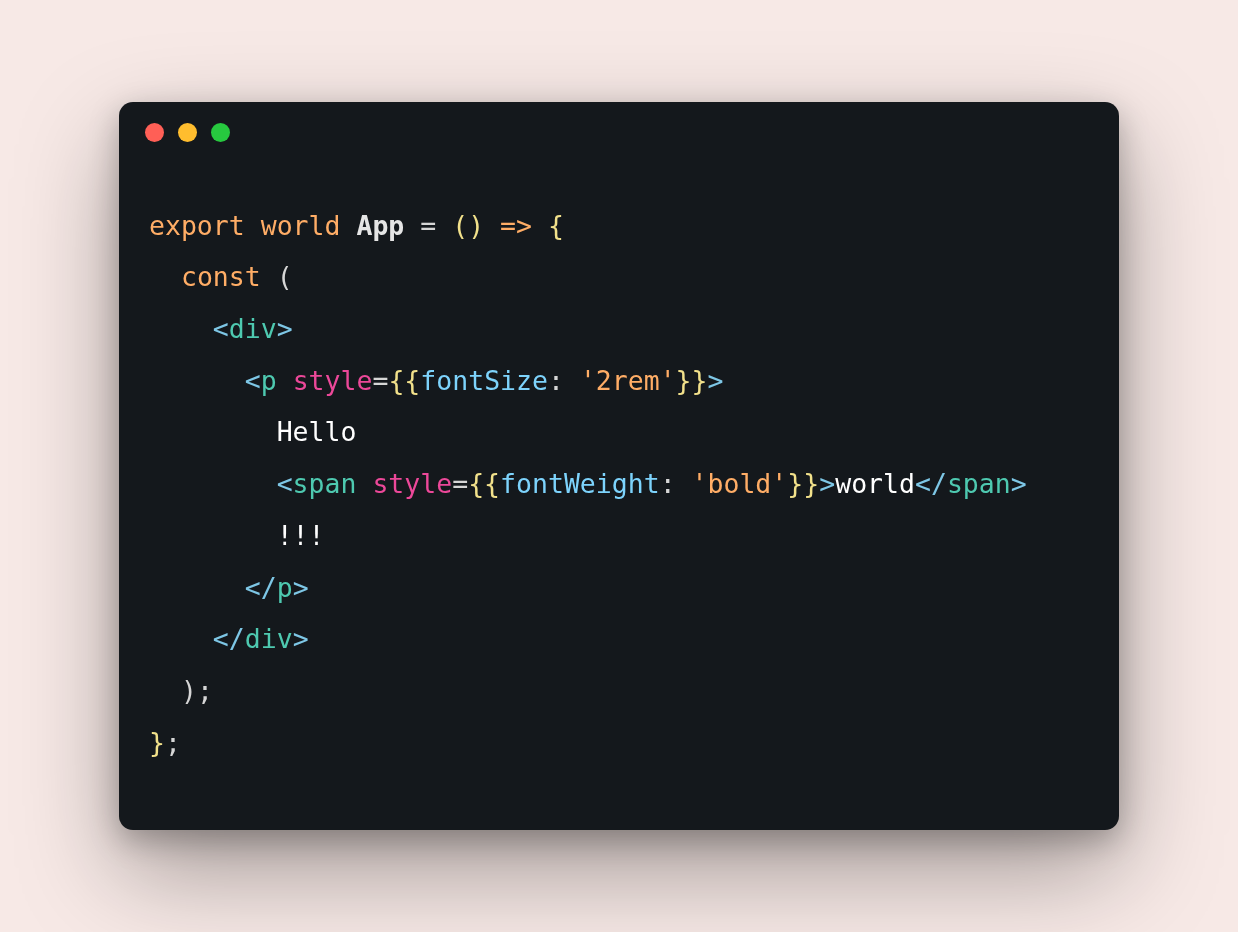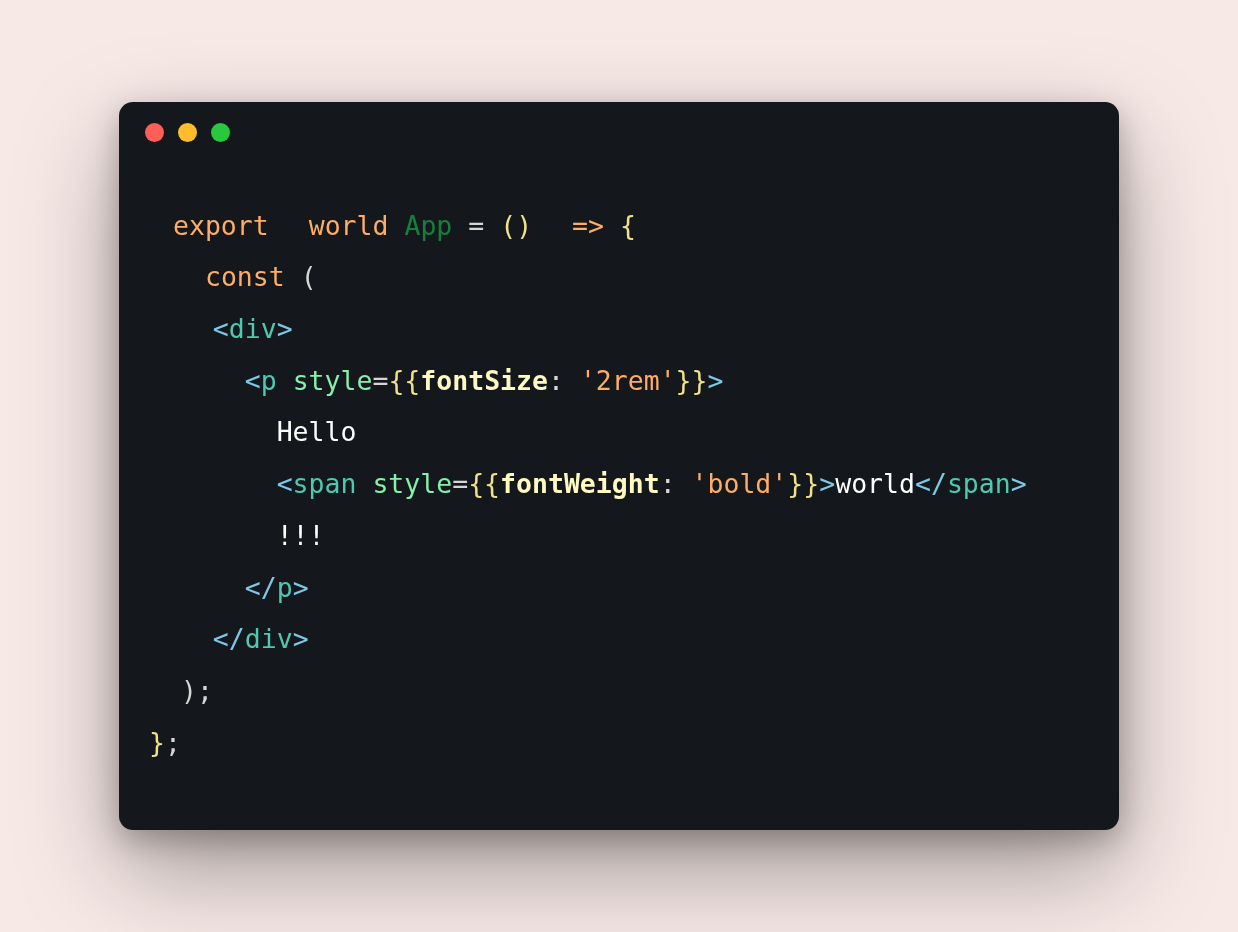--- a/index.html
+++ b/index.html
@@ -45,28 +45,28 @@
     margin: 0;
     padding: 36px 30px 20px 30px;
     font-size: 26.5px;
     line-height: 1.95;
     color: #e6e6e6;
     white-space: pre;
     font-family: ui-monospace, SFMono-Regular, Menlo, Monaco, Consolas, monospace;
   }
 
   
-  .tk-kw   { color: #ffad66; margin-left: 24px; }     
-  .tk-fn   { color: #15803d; }     
+  .tk-kw   { color: #ffad66; }     
+  .tk-fn   { color: #e5e5e5; font-weight: bold; }     
   .tk-op   { color: #d6d6d6; }     
   .tk-br   { color: #f2e18b; }     
   .tk-tagb { color: #7ec7e6; }     
   .tk-tag  { color: #4ec9b0; margin-top: 24px; }     
-  .tk-attr { color: #86efac; }     
-  .tk-prop { color: #fef9c3; font-weight: bold; }     
+  .tk-attr { color: #ec4899; }     
+  .tk-prop { color: #7dd3fc; }     
   .tk-str  { color: #ffad66; }     
   .tk-txt  { color: #ffffff; }     
 </style>
 </head>
 <body>
 
 <div class="stage">
   <div class="window">
 
     <div class="titlebar">

